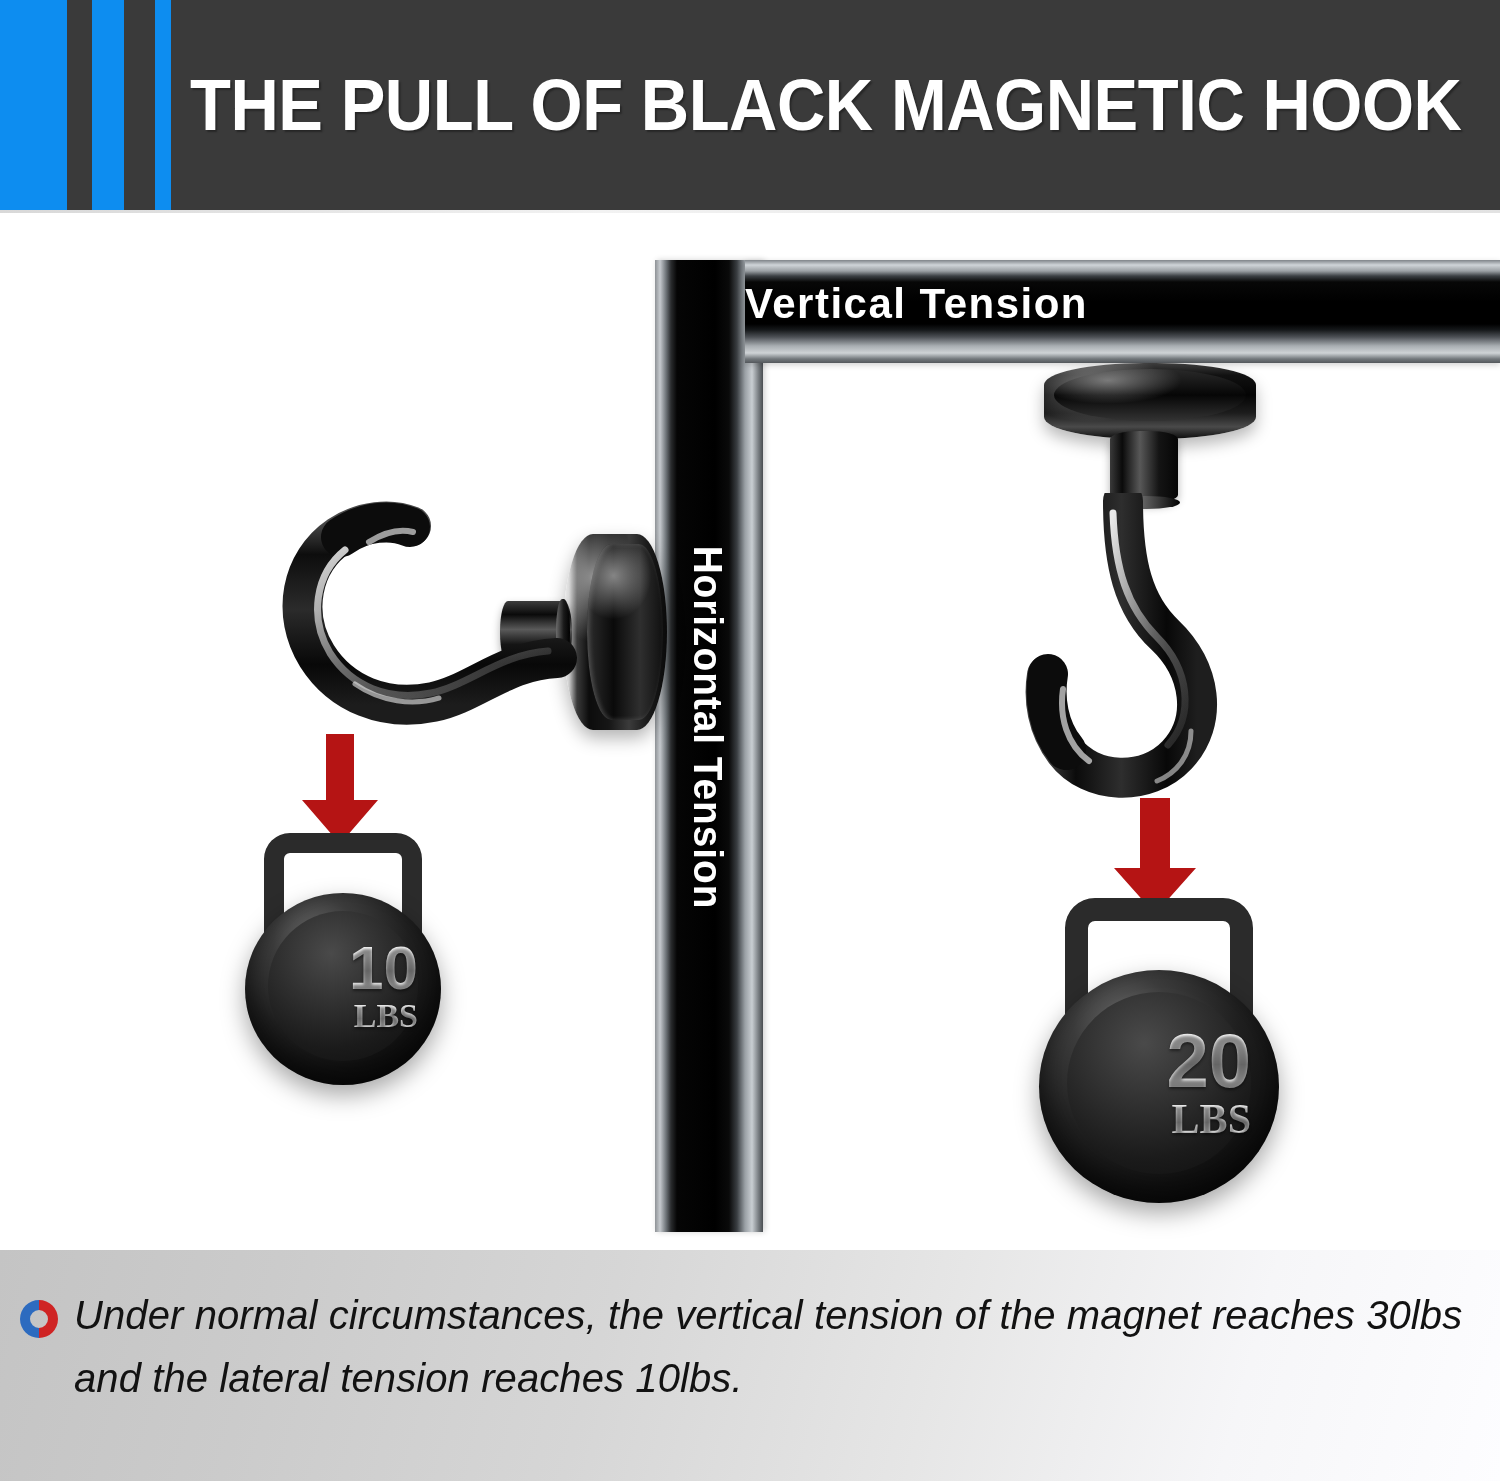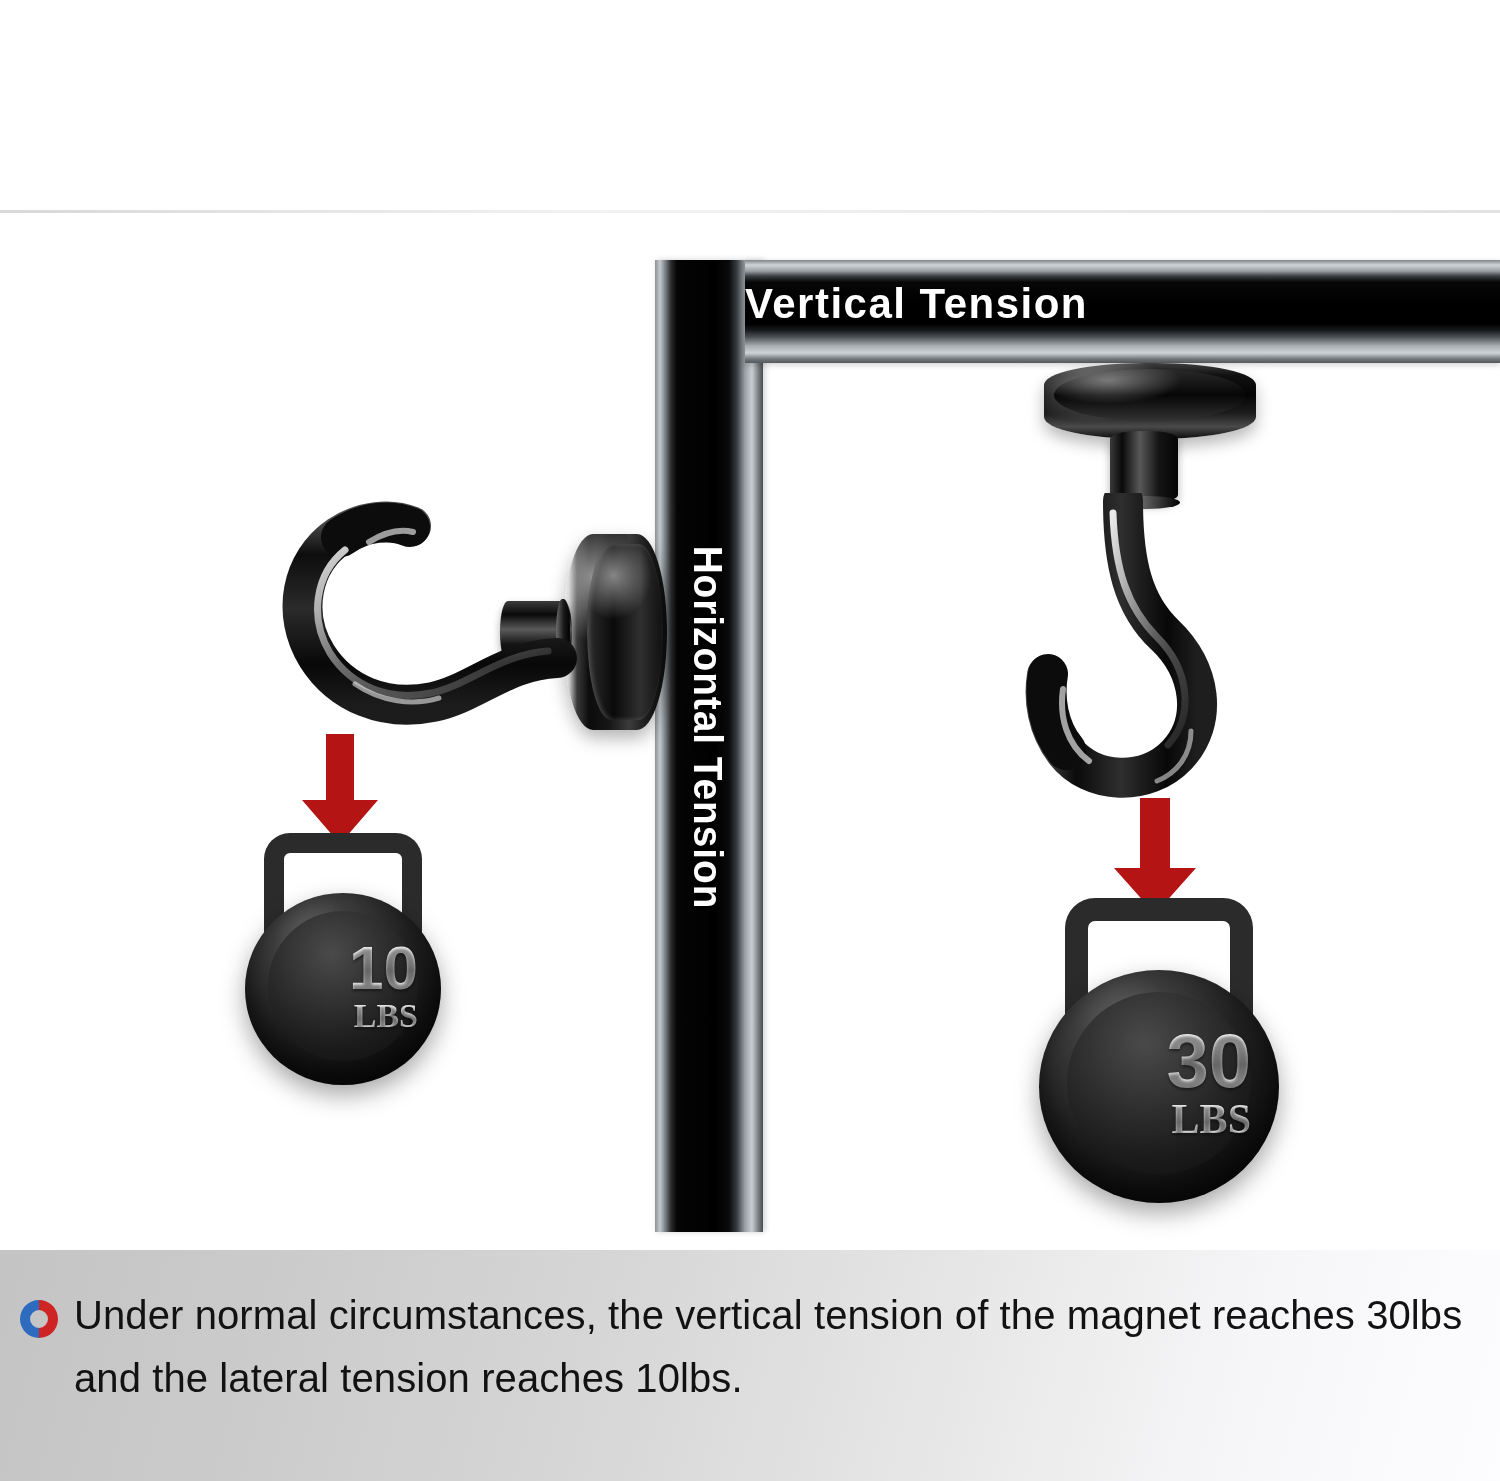--- a/index.html
+++ b/index.html
@@ -170,35 +170,41 @@
     -webkit-background-clip:text;background-clip:text;color:transparent;
     text-shadow:0 2px 3px rgba(0,0,0,.45);
     font-family:Liberation Serif, serif;
   }
 
   
   .footer{
     position:absolute;left:0;top:1250px;width:1500px;height:231px;
     background:linear-gradient(105deg,#c4c4c4 0%,#cbcbcb 18%,#d6d6d6 40%,#e6e6e6 62%,#f6f6f8 82%,#fdfdff 100%);
   }
-  .footer-inner{position:absolute;left:18px;top:34px;width:1460px;}
+  .footer-inner{position:absolute;left:18px;top:34px;width:1460px;font-style:italic;}
   .bullet{
     position:absolute;left:0;top:14px;width:42px;height:42px;
   }
   .footer-text{
     margin-left:56px;
     font-size:40px;line-height:1.58;color:#121212;
     letter-spacing:.1px;
   }
 </style>
 </head>
 <body>
 
 <div class="page">
 
+  <div class="header">
+    <div class="stripe s1"></div>
+    <div class="stripe s2"></div>
+    <div class="stripe s3"></div>
+    <div class="header-title">THE PULL OF BLACK MAGNETIC HOOK</div>
+  </div>
   <div class="header-rule"></div>
 
   <div class="stage">
 
     <div class="wall">
       <div class="wall-label">
         <span>Horizontal Tension</span>
       </div>
     </div>
 
@@ -282,21 +288,21 @@
     </svg>
 
     <svg class="arrow" style="left:1112px;top:585px;width:86px;height:116px;" viewBox="0 0 86 116">
       <polygon points="28,0 58,0 58,70 84,70 43,116 2,70 28,70" fill="#b51414"></polygon>
     </svg>
 
     <div class="kb" style="left:1028px;top:685px;width:262px;height:305px;">
       <div class="handle" style="top:0;width:142px;height:100px;border-width:23px;border-radius:30px 30px 12px 12px;"></div>
       <div class="ball" style="top:72px;width:240px;height:233px;">
         <div class="face" style="top:22px;width:184px;height:182px;">
-          <div class="num" style="font-size:76px;">30</div>
+          <div class="num" style="font-size:76px;">20</div>
           <div class="unit" style="font-size:42px;margin-top:2px;">LBS</div>
         </div>
       </div>
     </div>
 
   </div>
 
   <div class="footer">
     <div class="footer-inner">
       <svg class="bullet" viewBox="0 0 42 42">

